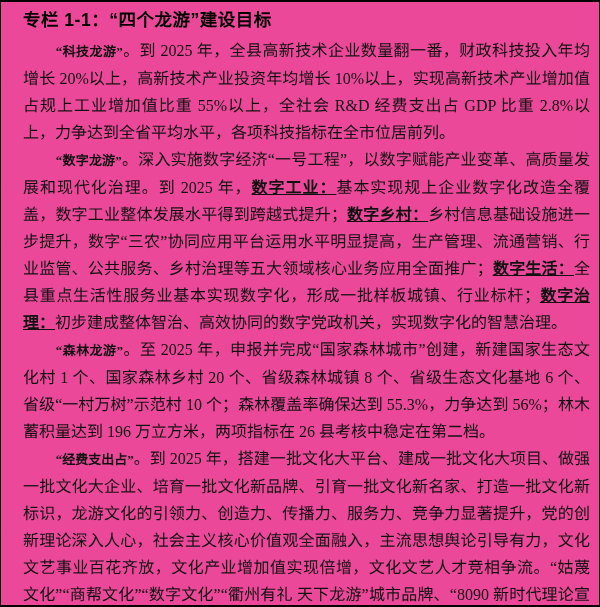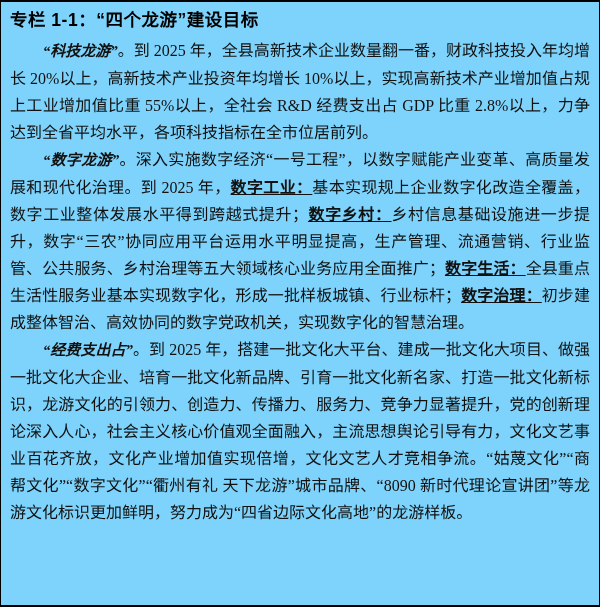--- a/index.html
+++ b/index.html
@@ -9,23 +9,23 @@
   }
   .callout-box {
     position: relative;
     width: 600px;
     height: 607px;
     box-sizing: border-box;
     border: 2px solid #000000;
     border-left-width: 1.5px;
     border-right-width: 1.5px;
     border-bottom-width: 2.5px;
-    padding: 3px 9px 2px 9px;
+    padding: 3px 9px 2px 22px;
     overflow: hidden;
-    background: #7dd3fc;
+    background: #ec4899;
     color: #111111;
     font-family: "Liberation Serif", "DejaVu Serif", serif;
     font-size: 16px;
     line-height: 27px;
   }
   .panel-title {
     margin: 0 0 2px 0;
     font-family: "Liberation Sans", "DejaVu Sans", sans-serif;
     font-size: 17.5px;
     font-weight: bold;
@@ -34,22 +34,21 @@
     letter-spacing: 0.5px;
   }
   .para {
     margin: 0;
     text-indent: 2.05em;
     text-align: justify;
     word-break: break-all;
   }
   .lead {
     font-weight: bold;
-    font-style: italic;   
-    font-size: 15px;
+    font-size: 13px;
   }
   .sublead {
     font-weight: bold;
     font-style: normal;
     text-decoration: underline;
   }
 </style>
 </head>
 <body>
 
@@ -58,18 +57,21 @@
   <h1 class="panel-title">专栏 1-1：“四个龙游”建设目标</h1>
 
   <p class="para">
     <span class="lead">“科技龙游”</span><span>。到 2025 年，全县高新技术企业数量翻一番，财政科技投入年均增长 20%以上，高新技术产业投资年均增长 10%以上，实现高新技术产业增加值占规上工业增加值比重 55%以上，全社会 R&amp;D 经费支出占 GDP 比重 2.8%以上，力争达到全省平均水平，各项科技指标在全市位居前列。</span>
   </p>
 
   <p class="para">
     <span class="lead">“数字龙游”</span><span>。深入实施数字经济“一号工程”，以数字赋能产业变革、高质量发展和现代化治理。到 2025 年，</span><span class="sublead">数字工业：</span><span>基本实现规上企业数字化改造全覆盖，数字工业整体发展水平得到跨越式提升；</span><span class="sublead">数字乡村：</span><span>乡村信息基础设施进一步提升，数字“三农”协同应用平台运用水平明显提高，生产管理、流通营销、行业监管、公共服务、乡村治理等五大领域核心业务应用全面推广；</span><span class="sublead">数字生活：</span><span>全县重点生活性服务业基本实现数字化，形成一批样板城镇、行业标杆；</span><span class="sublead">数字治理：</span><span>初步建成整体智治、高效协同的数字党政机关，实现数字化的智慧治理。</span>
   </p>
 
+  <p class="para">
+    <span class="lead">“森林龙游”</span><span>。至 2025 年，申报并完成“国家森林城市”创建，新建国家生态文化村 1 个、国家森林乡村 20 个、省级森林城镇 8 个、省级生态文化基地 6 个、省级“一村万树”示范村 10 个；森林覆盖率确保达到 55.3%，力争达到 56%；林木蓄积量达到 196 万立方米，两项指标在 26 县考核中稳定在第二档。</span>
+  </p>
 
   <p class="para">
     <span class="lead">“经费支出占”</span><span>。到 2025 年，搭建一批文化大平台、建成一批文化大项目、做强一批文化大企业、培育一批文化新品牌、引育一批文化新名家、打造一批文化新标识，龙游文化的引领力、创造力、传播力、服务力、竞争力显著提升，党的创新理论深入人心，社会主义核心价值观全面融入，主流思想舆论引导有力，文化文艺事业百花齐放，文化产业增加值实现倍增，文化文艺人才竞相争流。“姑蔑文化”“商帮文化”“数字文化”“衢州有礼 天下龙游”城市品牌、“8090 新时代理论宣讲团”等龙游文化标识更加鲜明，努力成为“四省边际文化高地”的龙游样板。</span>
   </p>
 
 </div>
 
 </body></html>

